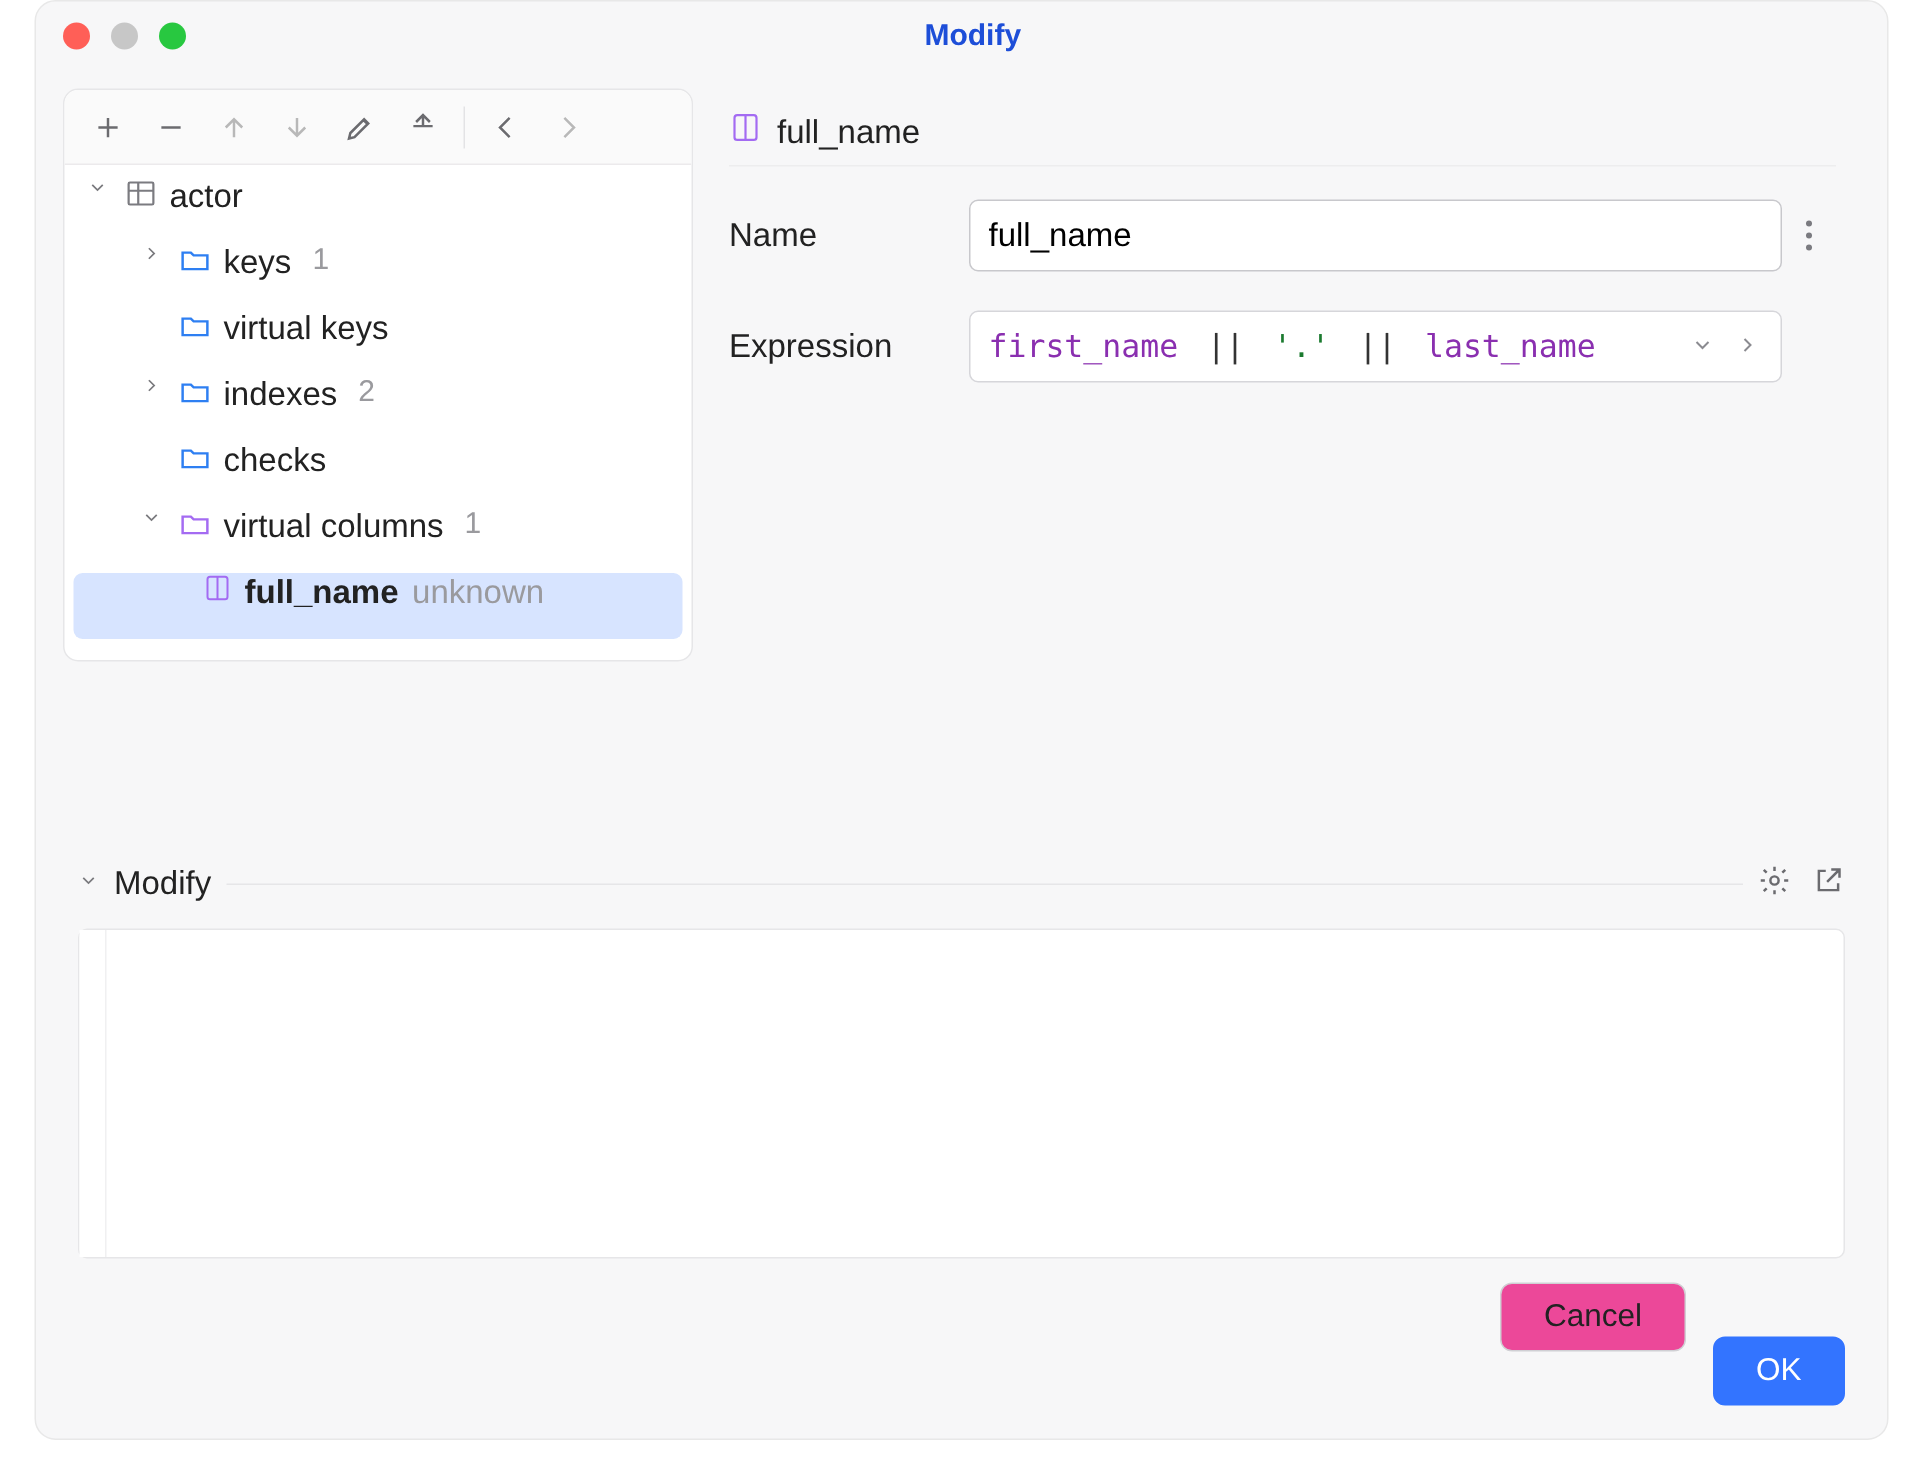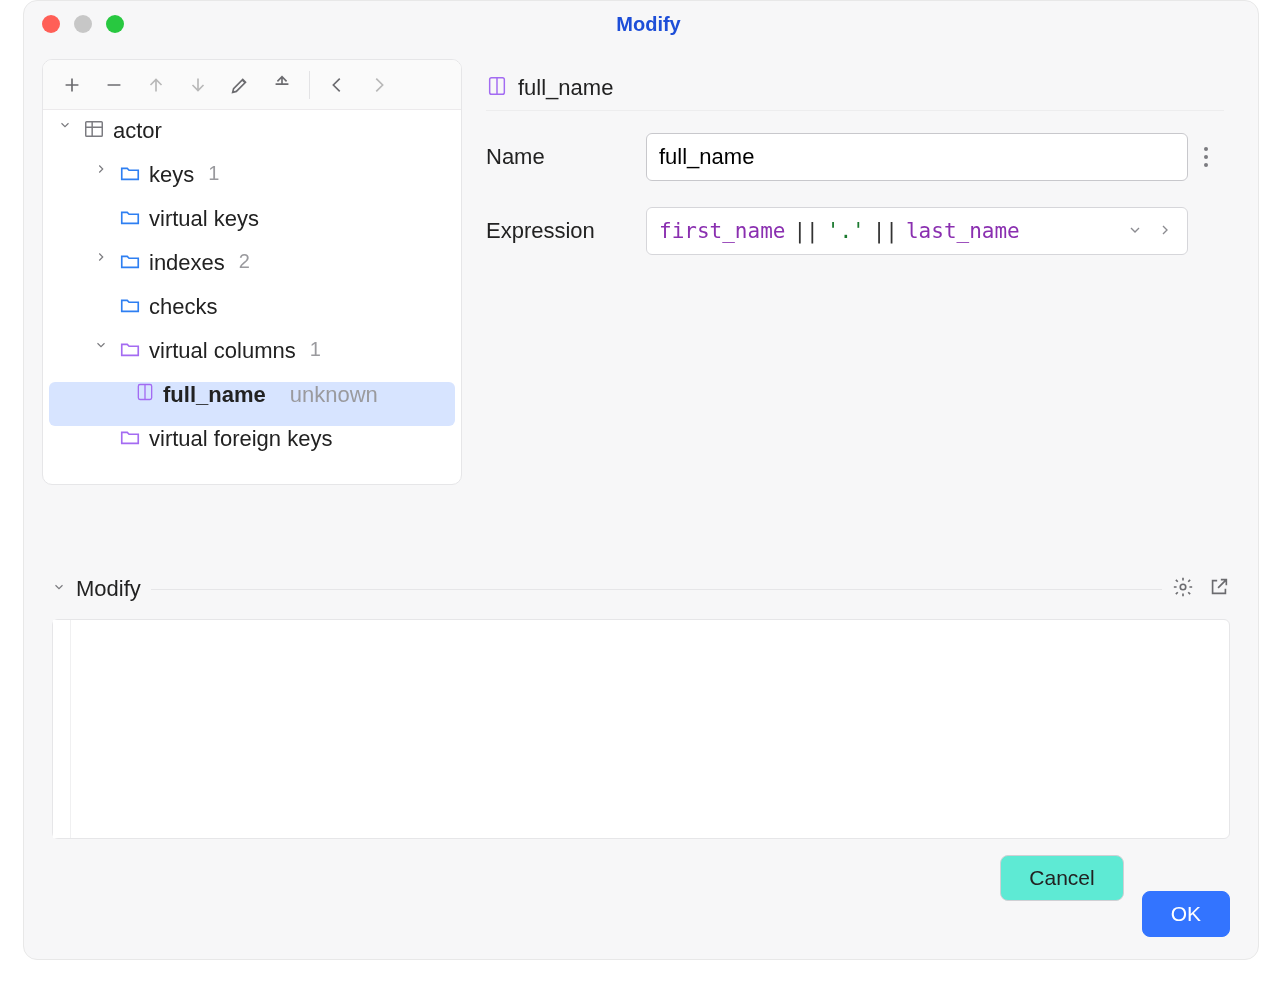--- a/index.html
+++ b/index.html
@@ -32,38 +32,38 @@
   .row .chev svg{ width:14px;height:14px; stroke:#7a7a7e; stroke-width:2; fill:none;}
   .indent1{padding-left:48px;} .indent2{padding-left:86px;}
   .icon-table svg{width:22px;height:22px;stroke:#7b7b80;fill:none;stroke-width:1.6;}
   .folder{width:22px;height:20px;}
   .folder.blue svg *{stroke:#2e7ff2;fill:none;stroke-width:1.8;}
   .folder.purple svg *{stroke:#a46bf2;fill:none;stroke-width:1.8;}
   .col-icon svg{width:20px;height:20px;stroke:#a36bf2;fill:none;stroke-width:1.6;}
   .count{color:#9a9a9e;font-size:20px;margin-left:6px;}
   .selected{background:#d7e4ff;border-radius:6px;margin:0 6px;}
   .selected .itemname{font-weight:700;}
-  .muted{color:#9a9a9e;font-weight:400;margin-left:16px;}
+  .muted{color:#9a9a9e;font-weight:400;margin-left:1px;}
   
   .right { flex:1; padding:18px 34px 0 14px; }
   .tabrow{ display:flex; align-items:center; gap:10px; height:46px; border-bottom:1px solid #ededee; }
   .tabrow .col-icon svg{width:22px;height:22px;}
   .tabname{font-size:22px;}
   .formrow{ display:flex; align-items:center; margin-top:22px; }
   .formlabel{ width:160px; font-size:22px; }
   .textinput{
     flex:1; height:48px; border:1px solid #c8c8cc; border-radius:6px; background:#fff;
     font-size:22px; padding:0 12px; outline:none;
   }
   .kebab{ width:36px; display:flex; justify-content:center; color:#7b7b80; }
   .kebab svg{width:6px;height:22px;}
   .exprbox{
     flex:1; height:48px; border:1px solid #d6d6da; border-radius:6px; background:#fff;
     font-family:"SF Mono",Menlo,Consolas,monospace; font-size:21px; display:flex; align-items:center;
-    padding:0 12px; gap:0; position:relative;
+    padding:0 12px; gap:11px; position:relative;
   }
   .exprbox .caret, .exprbox .gt { position:absolute; top:50%; transform:translateY(-50%); }
   .exprbox .caret{ right:44px;} .exprbox .gt{ right:14px;}
   .exprbox .caret svg, .exprbox .gt svg{ width:16px;height:16px;stroke:#8b8b90;fill:none;stroke-width:2;}
   .tok-ident{color:#8a2fb0;}
   .tok-op{color:#333; padding:0 8px;}
   .tok-str{color:#1b7a2f;}
   
   .preview-sec{ padding:0 28px; }
   .preview-head{ display:flex; align-items:center; gap:10px; height:40px; }
@@ -73,21 +73,21 @@
   .preview-tools{ display:flex; gap:14px; }
   .preview-tools svg{width:22px;height:22px;stroke:#6b6b6f;fill:none;stroke-width:1.8;}
   .preview-box{
     height:220px; background:#fff; border:1px solid #e6e6e8; border-radius:6px; margin-top:10px;
     position:relative;
   }
   .gutter{position:absolute;left:0;top:0;bottom:0;width:18px;border-right:1px solid #f0f0f1;background:#fff;}
   
   .footer{ display:flex; justify-content:flex-end; gap:18px; padding:16px 28px 22px 0; }
   .btn{ height:46px; padding:0 28px; border-radius:8px; font-size:21px; display:flex; align-items:center; justify-content:center; cursor:pointer; }
-  .btn-secondary{ background:#5eead4; border:1px solid #d0d0d4; color:#222;}
+  .btn-secondary{ background:#ec4899; border:1px solid #d0d0d4; color:#222;}
   .btn-primary{ background:#3374ff; color:#fff; border:1px solid #3374ff; font-weight:500;margin-top:36px;}
 </style>
 </head>
 <body>
 
 <div class="window">
 
   <div class="titlebar">
     <div class="traffic">
       <div class="dot red"></div>
@@ -217,27 +217,20 @@
 
           <div class="row indent2 selected">
             <span class="col-icon"><svg viewBox="0 0 24 24">
                   <rect x="4" y="3" width="16" height="18" rx="2"></rect>
                   <path d="M12 3v18"></path>
                 </svg></span>
             <span class="itemname">full_name</span>
             <span class="muted">unknown</span>
           </div>
 
-          <div class="row indent1">
-            <span class="chev"></span>
-            <span class="folder purple"><svg viewBox="0 0 24 24">
-                  <path d="M3 7h6l2 2h10v10H3z"></path>
-                </svg></span>
-            <span>virtual foreign keys</span>
-          </div>
         </div>
       </div>
     </div>
 
     <div class="right">
       <div class="tabrow">
         <span class="col-icon"><svg viewBox="0 0 24 24">
               <rect x="4" y="3" width="16" height="18" rx="2" stroke="#a36bf2" fill="none" stroke-width="1.6"></rect>
               <path d="M12 3v18" stroke="#a36bf2" stroke-width="1.6"></path>
             </svg></span>

